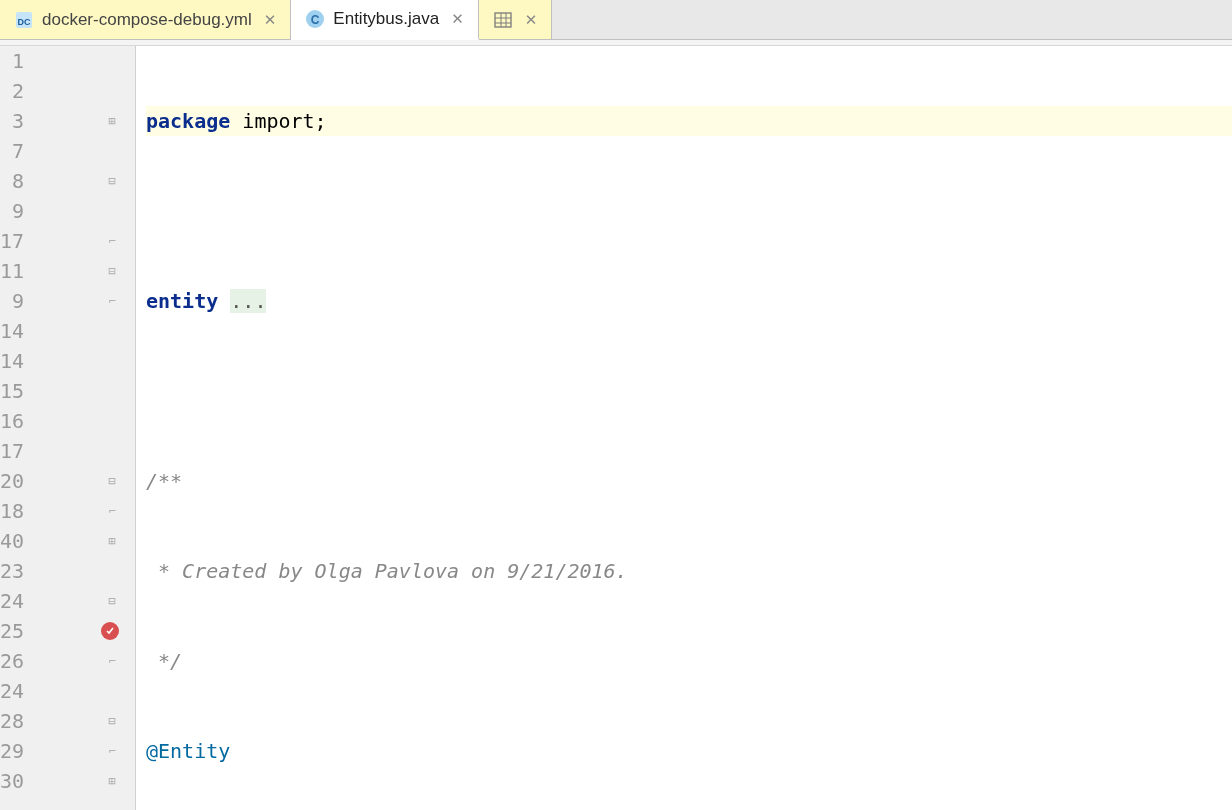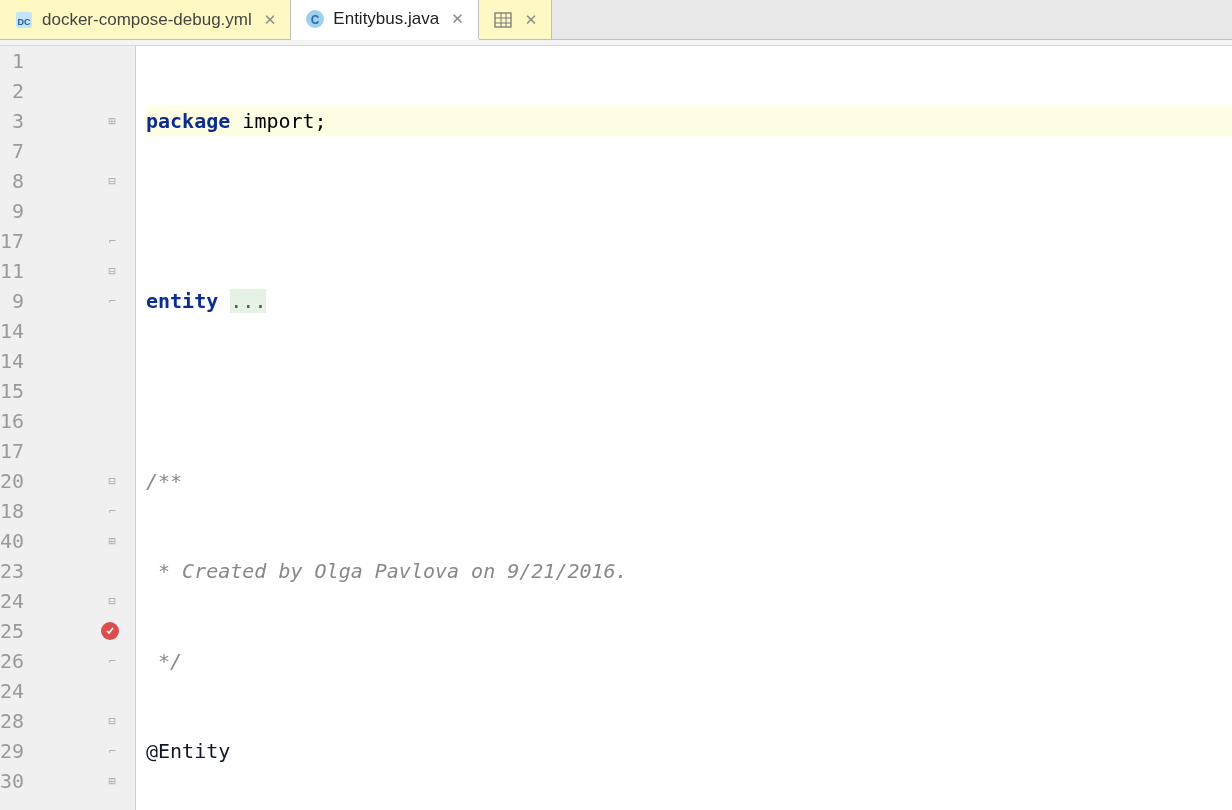--- a/index.html
+++ b/index.html
@@ -83,21 +83,21 @@
   }
   .bp svg { width:10px; height:10px; }
   .code {
     flex: 1;
     padding-left: 10px;
     white-space: pre;
   }
   .code-row { height: 30px; }
   .code-row.hl-yellow { background: #fffde3; }
   .kw { color: #0a2d8e; font-weight: bold; }
-  .ann { color: #0f172a; }
+  .ann { color: #0369a1; }
   .fold-txt { background: #e5f2e5; color: #555; }
   .cmt { color:#888; font-style: italic; }
 </style>
 </head>
 <body>
 
 <div class="tabbar">
   <div class="tab">
     <span class="icon-svg">
       <svg width="20" height="20" viewBox="0 0 20 20">

